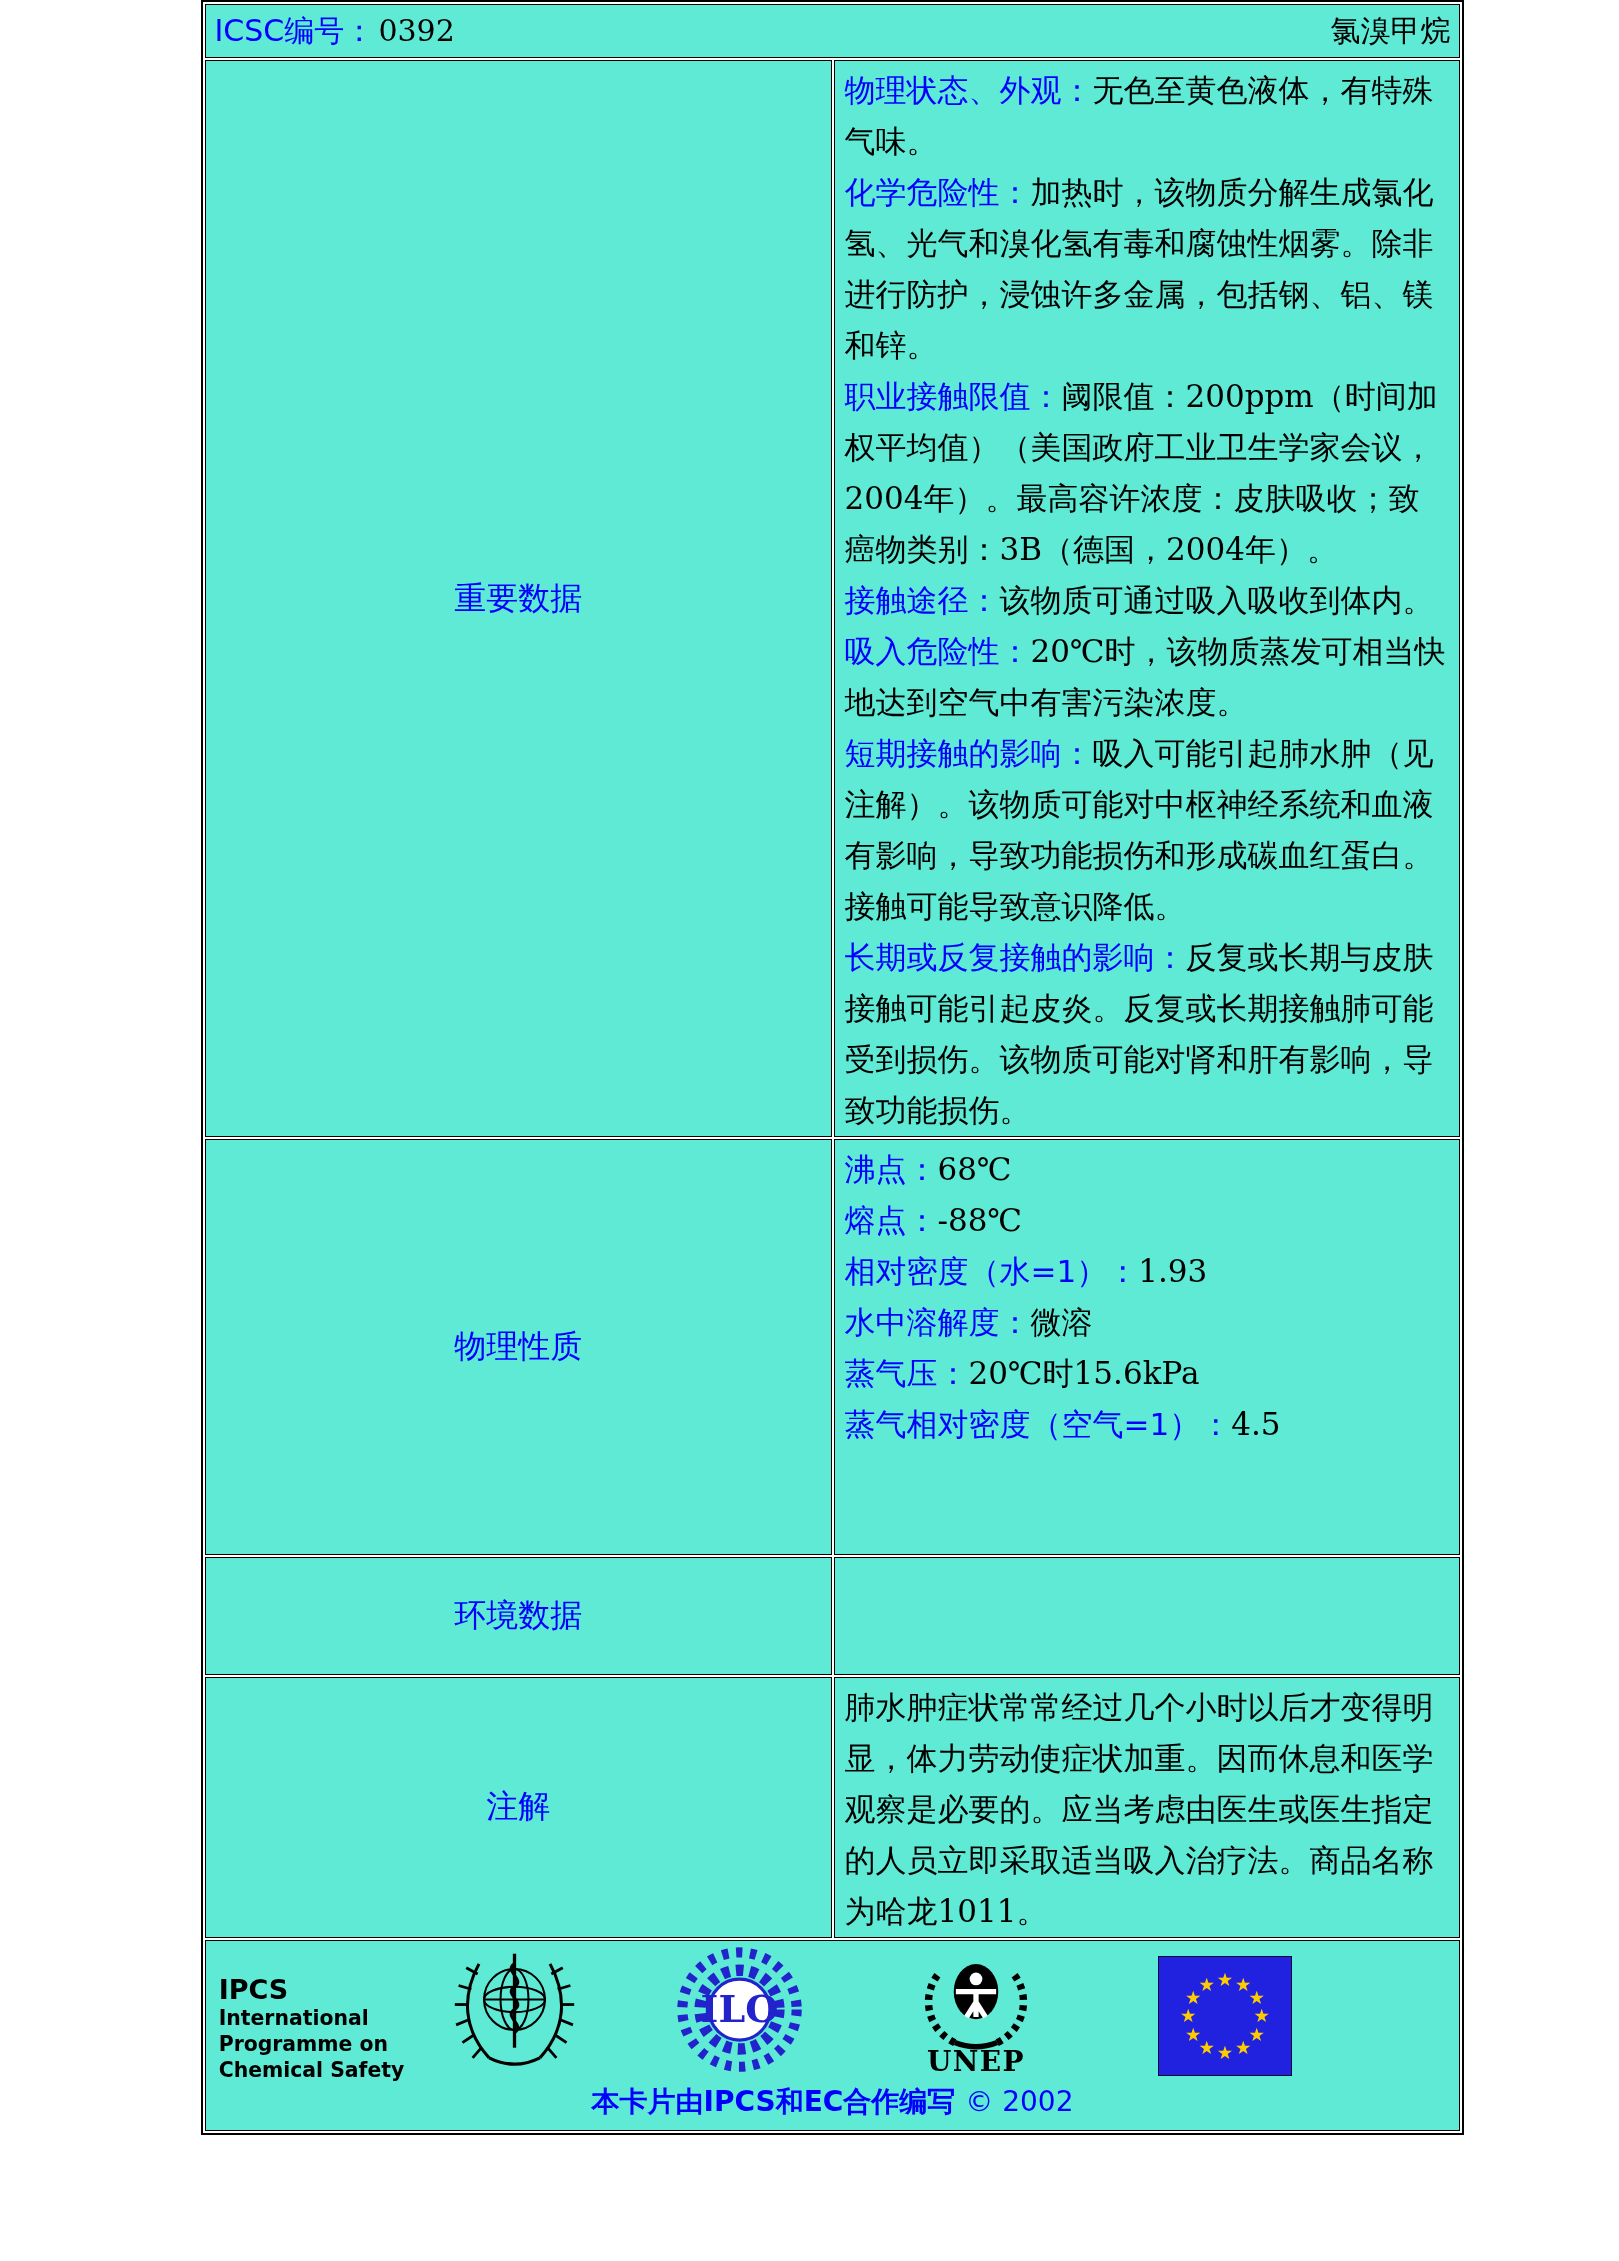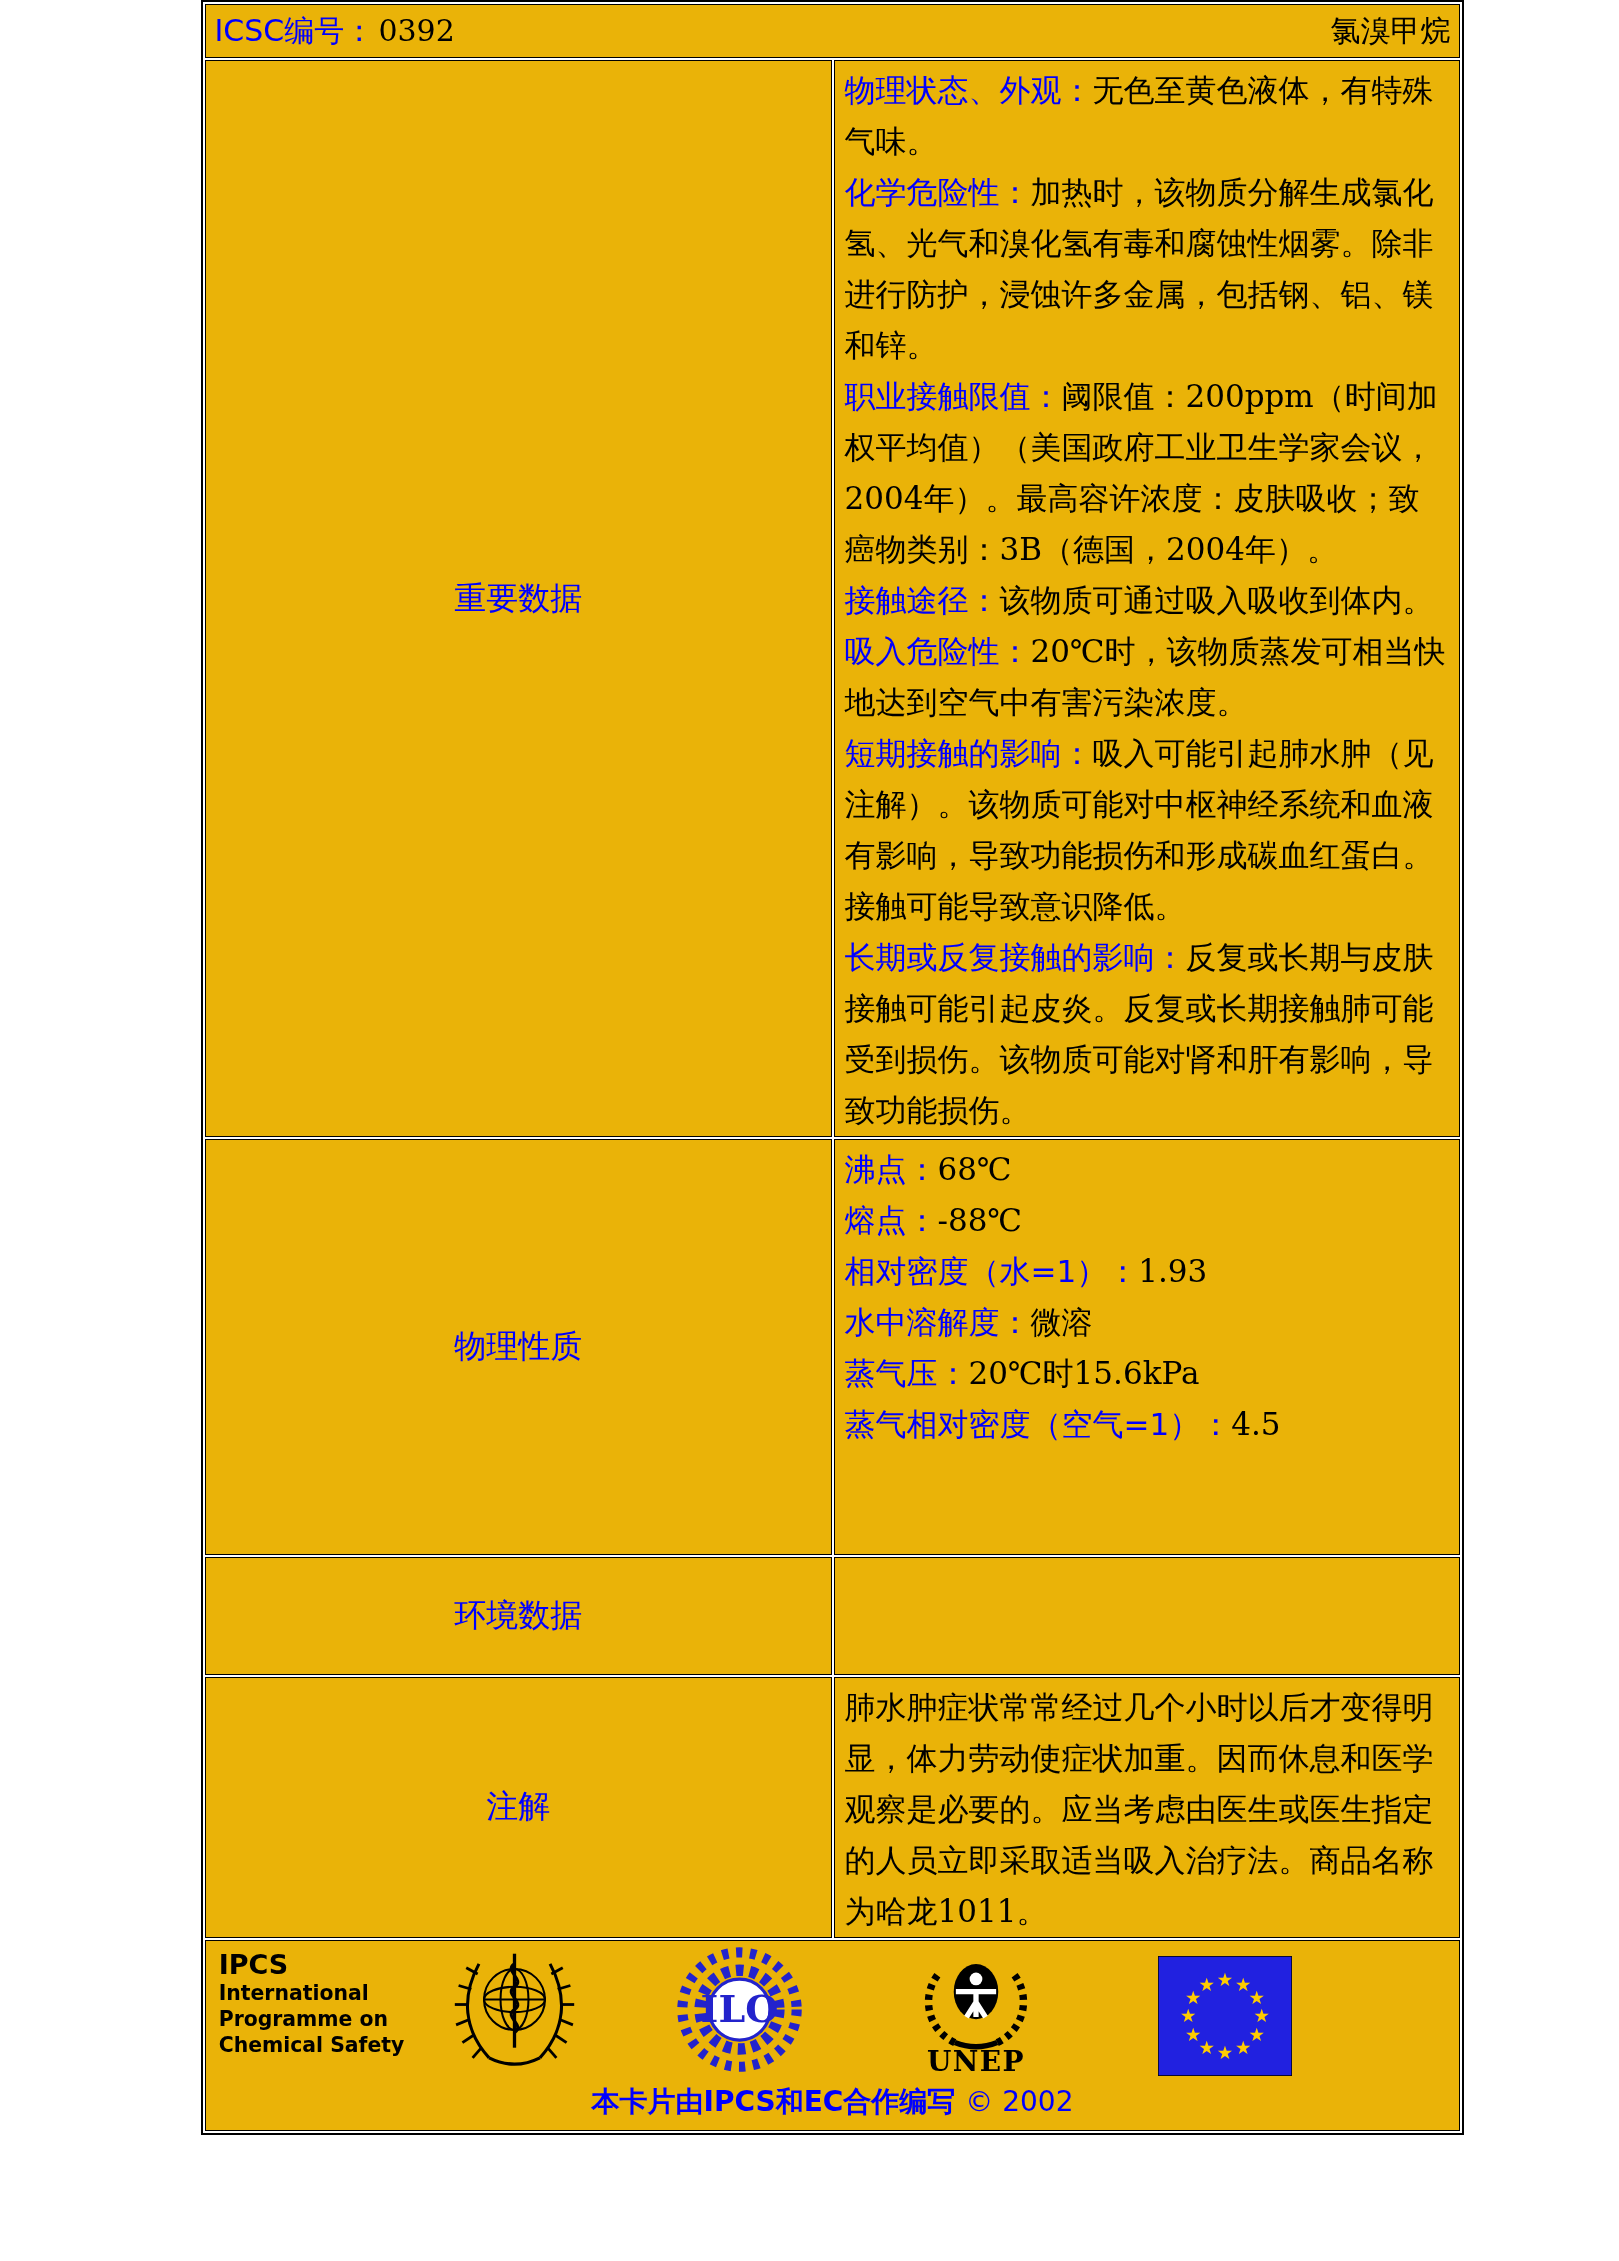--- a/index.html
+++ b/index.html
@@ -14,21 +14,21 @@
     text-align:center; color:#ff0000; font-weight:bold;
     font-size:45px; line-height:55px; letter-spacing:8.4px;
     font-family:"DejaVu Serif", serif;
   }
 
   table.card {
     margin-left:201px; width:1263px; table-layout:fixed;
     border-collapse:separate; border-spacing:2.8px;
     border:2.8px solid #000; background:#fff;
   }
-  td { border:1.4px solid #000; background:#eab308; vertical-align:top; overflow:hidden; }
+  td { border:1.4px solid #000; background:#5eead4; vertical-align:top; overflow:hidden; }
 
   
   td.header-cell { height:52px; vertical-align:middle; padding:0 8.4px; }
   .hdr-flex { display:flex; justify-content:space-between; align-items:center; }
   .hdr-left { font-size:30px; }
   .hdr-num { color:#000; font-family:"DejaVu Serif", serif; margin-left:4.2px; }
   .hdr-right { font-size:30px; color:#000;margin-left:27px; }
 
   .blue { color:#0000ff; font-family:"DejaVu Sans", sans-serif; }
 
@@ -45,21 +45,21 @@
 
   td.h-important { height:741px; }
   td.h-physical  { height:410px; }
   td.h-environ   { height:111px; }
   td.h-notes     { height:149px; }
   td.h-addl      { height:38px; vertical-align:middle; padding-top:0; }
   .addl-text { font-size:30px; color:#000; }
 
   
   td.logos-cell { height:189px; position:relative; padding:0; }
-  .ipcs-block { position:absolute; left:12.7px; top:8px; color:#000;
+  .ipcs-block { position:absolute; left:12.7px; top:33px; color:#000;
     font-family:"DejaVu Sans", sans-serif; }
   .ipcs-acronym { font-size:27px; font-weight:bold; line-height:31px; }
   .ipcs-line { font-size:20.4px; line-height:26px;font-weight:bold; }
   .logo { position:absolute; top:5.6px; }
   .logo-who { left:245px; }
   .logo-ilo { left:470px; }
   .logo-unep { left:717px; top:4.2px; text-align:center; }
   .unep-word { font-family:"DejaVu Serif", serif; font-weight:bold; font-size:28px;
     line-height:28px; letter-spacing:1.4px; color:#000; margin-top:-5.6px; }
   .logo-eu { left:952px; top:15.5px; }

